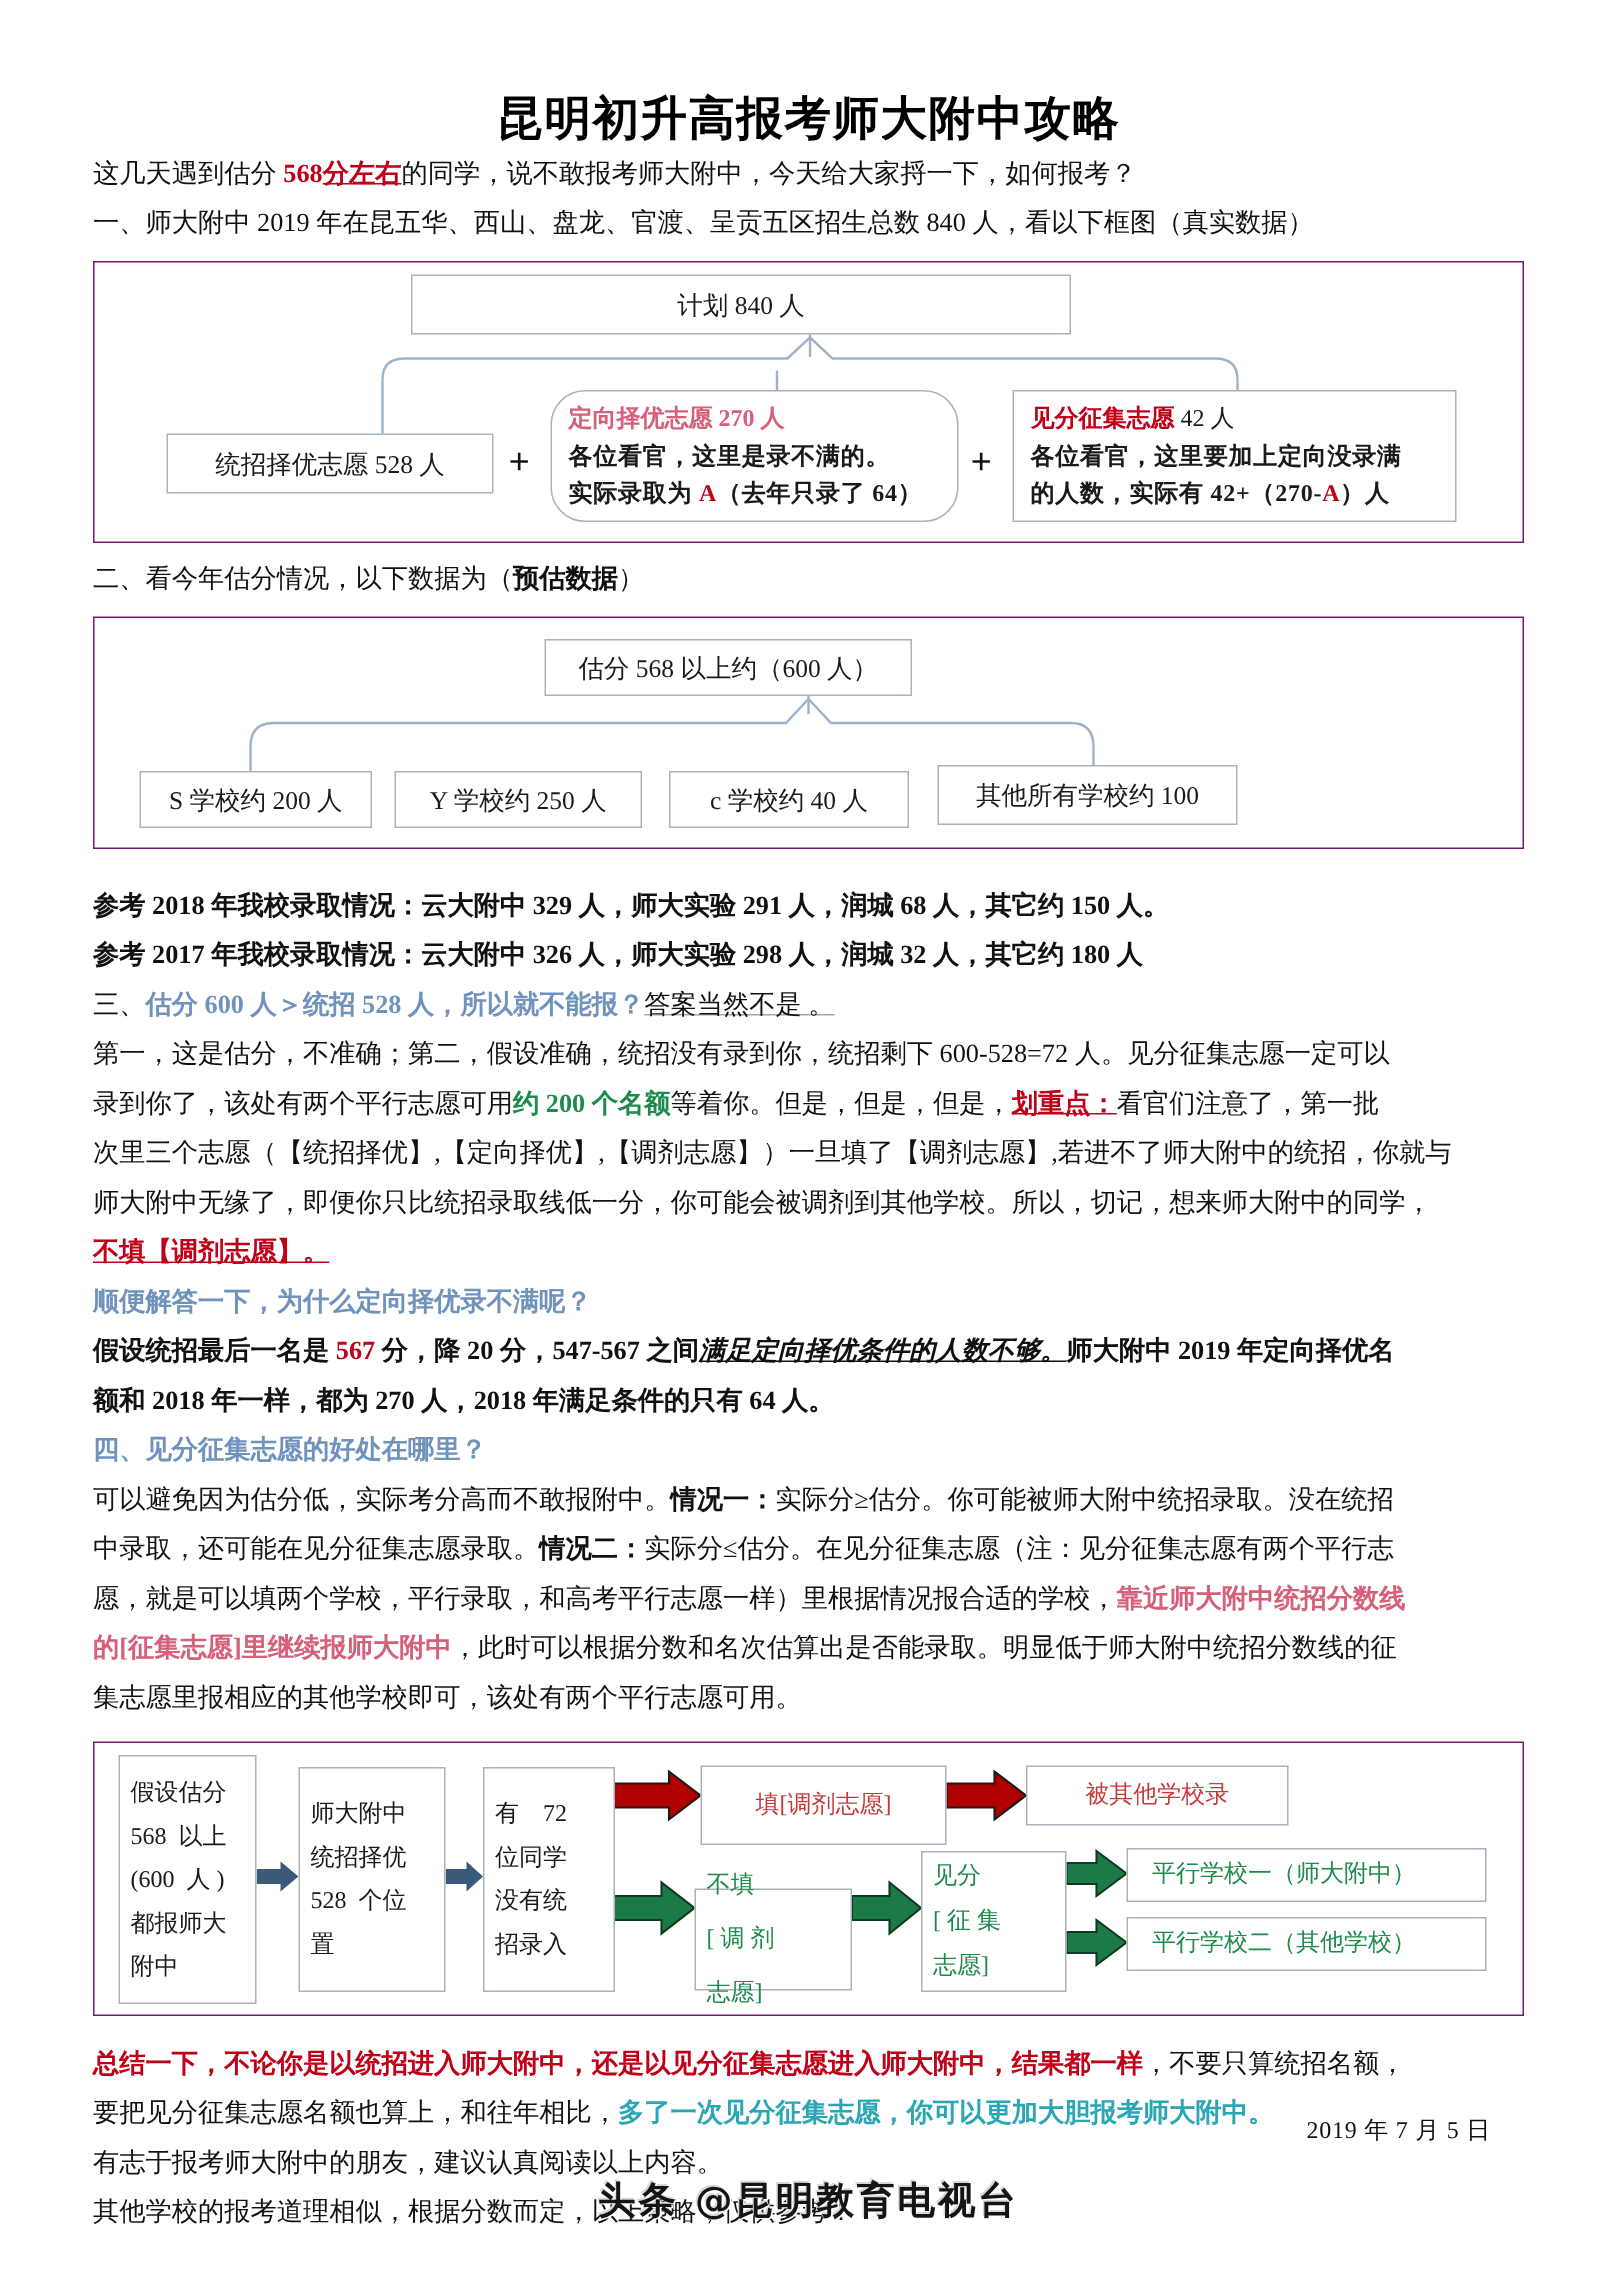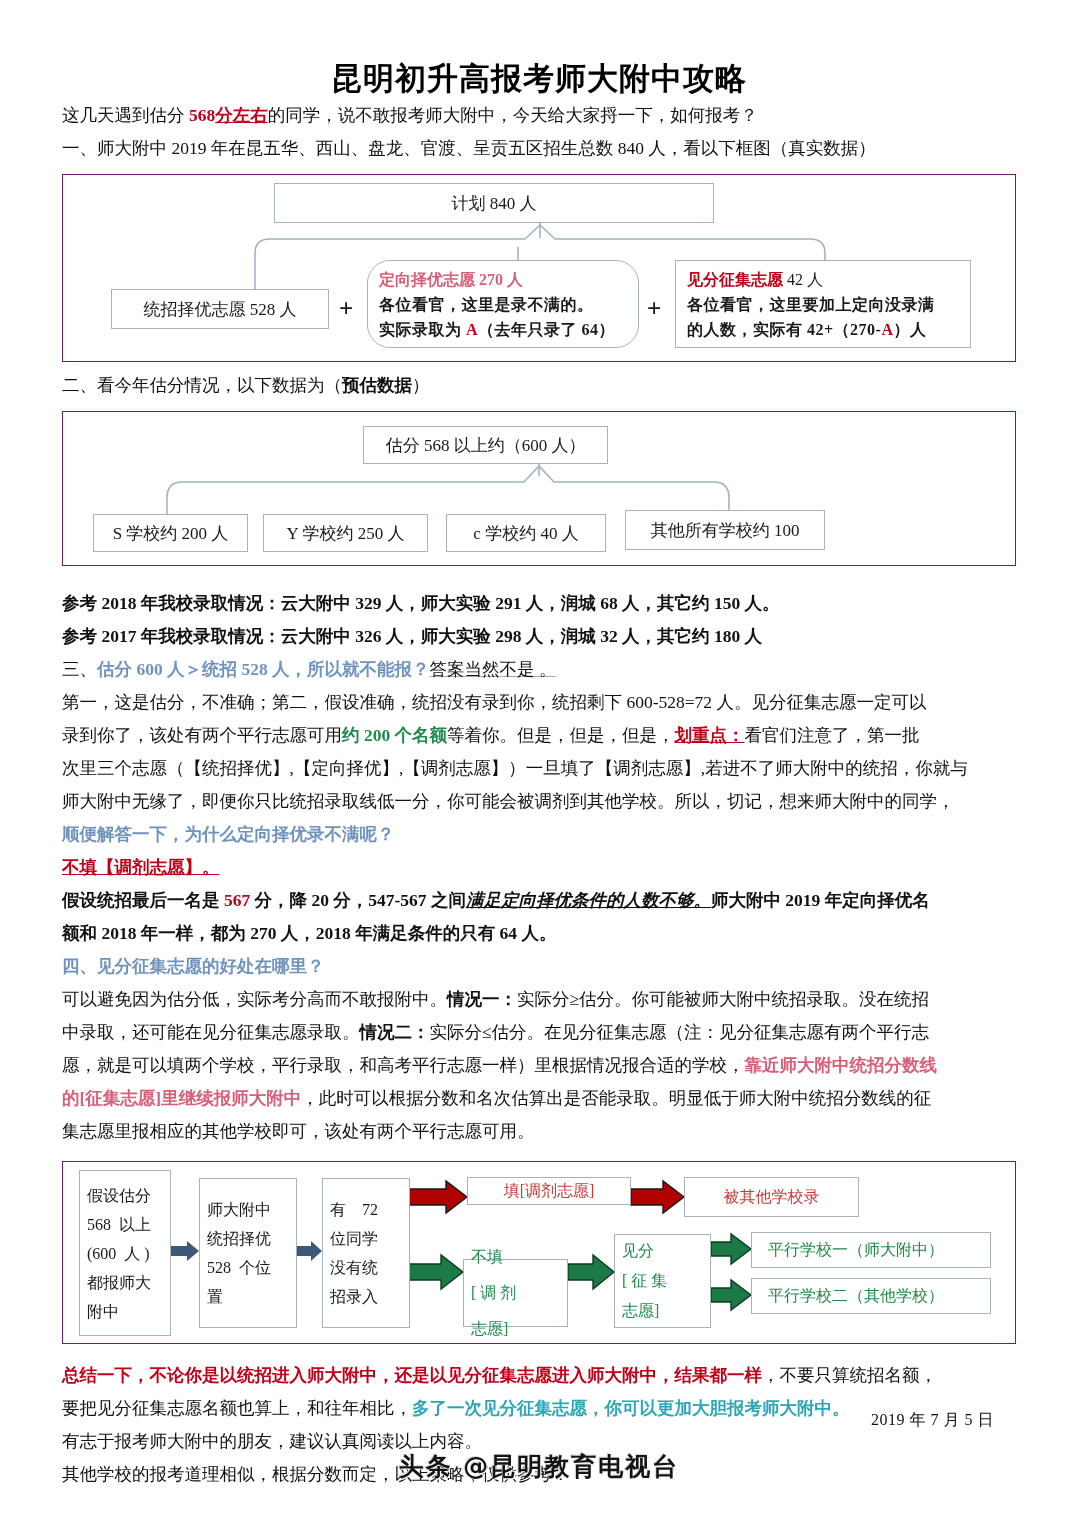--- a/index.html
+++ b/index.html
@@ -210,23 +210,23 @@
   </div>
 
   <div class="body-wrap" style="padding-top:14px;">
     <p class="line b">参考 2018 年我校录取情况：云大附中 329 人，师大实验 291 人，润城 68 人，其它约 150 人。</p>
     <p class="line b">参考 2017 年我校录取情况：云大附中 326 人，师大实验 298 人，润城 32 人，其它约 180 人</p>
     <p class="line"><span>三、</span><span class="blue-b">估分 600 人＞统招 528 人，所以就不能报？</span><span class="grayu">答案当然不是 。</span></p>
     <p class="line">第一，这是估分，不准确；第二，假设准确，统招没有录到你，统招剩下 600-528=72 人。见分征集志愿一定可以</p>
     <p class="line"><span>录到你了，该处有两个平行志愿可用</span><span class="green-b">约 200 个名额</span><span>等着你。但是，但是，但是，</span><span class="red-b u-red">划重点：</span><span>看官们注意了，第一批</span></p>
     <p class="line">次里三个志愿（【统招择优】,【定向择优】,【调剂志愿】）一旦填了【调剂志愿】,若进不了师大附中的统招，你就与</p>
     <p class="line">师大附中无缘了，即便你只比统招录取线低一分，你可能会被调剂到其他学校。所以，切记，想来师大附中的同学，</p>
+    <p class="line"><span class="red-b u-red">不填【调剂志愿】。</span></p>
+
     <p class="line"><span class="blue-b">顺便解答一下，为什么定向择优录不满呢？</span></p>
-
-    <p class="line"><span class="red-b u-red">不填【调剂志愿】。</span></p>
     <p class="line"><span class="b">假设统招最后一名是 </span><span class="red-b">567</span><span class="b"> 分，降 20 分，547-567 之间</span><span class="ital-b">满足定向择优条件的人数不够。</span><span class="b">师大附中 2019 年定向择优名</span></p>
     <p class="line b">额和 2018 年一样，都为 270 人，2018 年满足条件的只有 64 人。</p>
 
     <p class="line"><span class="blue-b">四、见分征集志愿的好处在哪里？</span></p>
     <p class="line"><span>可以避免因为估分低，实际考分高而不敢报附中。</span><span class="b">情况一：</span><span>实际分≥估分。你可能被师大附中统招录取。没在统招</span></p>
     <p class="line"><span>中录取，还可能在见分征集志愿录取。</span><span class="b">情况二：</span><span>实际分≤估分。在见分征集志愿（注：见分征集志愿有两个平行志</span></p>
     <p class="line"><span>愿，就是可以填两个学校，平行录取，和高考平行志愿一样）里根据情况报合适的学校，</span><span class="pink-b">靠近师大附中统招分数线</span></p>
     <p class="line"><span class="pink-b">的[征集志愿]里继续报师大附中</span><span>，此时可以根据分数和名次估算出是否能录取。明显低于师大附中统招分数线的征</span></p>
     <p class="line">集志愿里报相应的其他学校即可，该处有两个平行志愿可用。</p>
   </div>
@@ -272,21 +272,21 @@
     </div>
 
     <div class="fnode vtext" style="left:136px;top:16px;width:98px;height:150px;line-height:29px;">
       <span>师大附中<br>统招择优<br>528&nbsp;&nbsp;个位<br>置</span>
     </div>
 
     <div class="fnode vtext" style="left:259px;top:16px;width:88px;height:150px;line-height:29px;">
       <span>有&nbsp;&nbsp;&nbsp;&nbsp;72<br>位同学<br>没有统<br>招录入</span>
     </div>
 
-    <div class="fnode redtxt" style="left:404px;top:15px;width:164px;height:28px;">
+    <div class="fnode redtxt" style="left:404px;top:15px;width:164px;height:53px;">
       <span>填[调剂志愿]</span>
     </div>
     <div class="fnode redtxt" style="left:621px;top:15px;width:175px;height:40px;">
       <span>被其他学校录</span>
     </div>
 
     <div class="fnode greentxt-l" style="left:400px;top:72px;width:105px;height:68px;line-height:36px;margin-top:25px;">
       <span>不填<br>[&nbsp;调&nbsp;剂<br>志愿]</span>
     </div>
     <div class="fnode greentxt-l" style="left:551px;top:72px;width:97px;height:94px;line-height:30px;">

